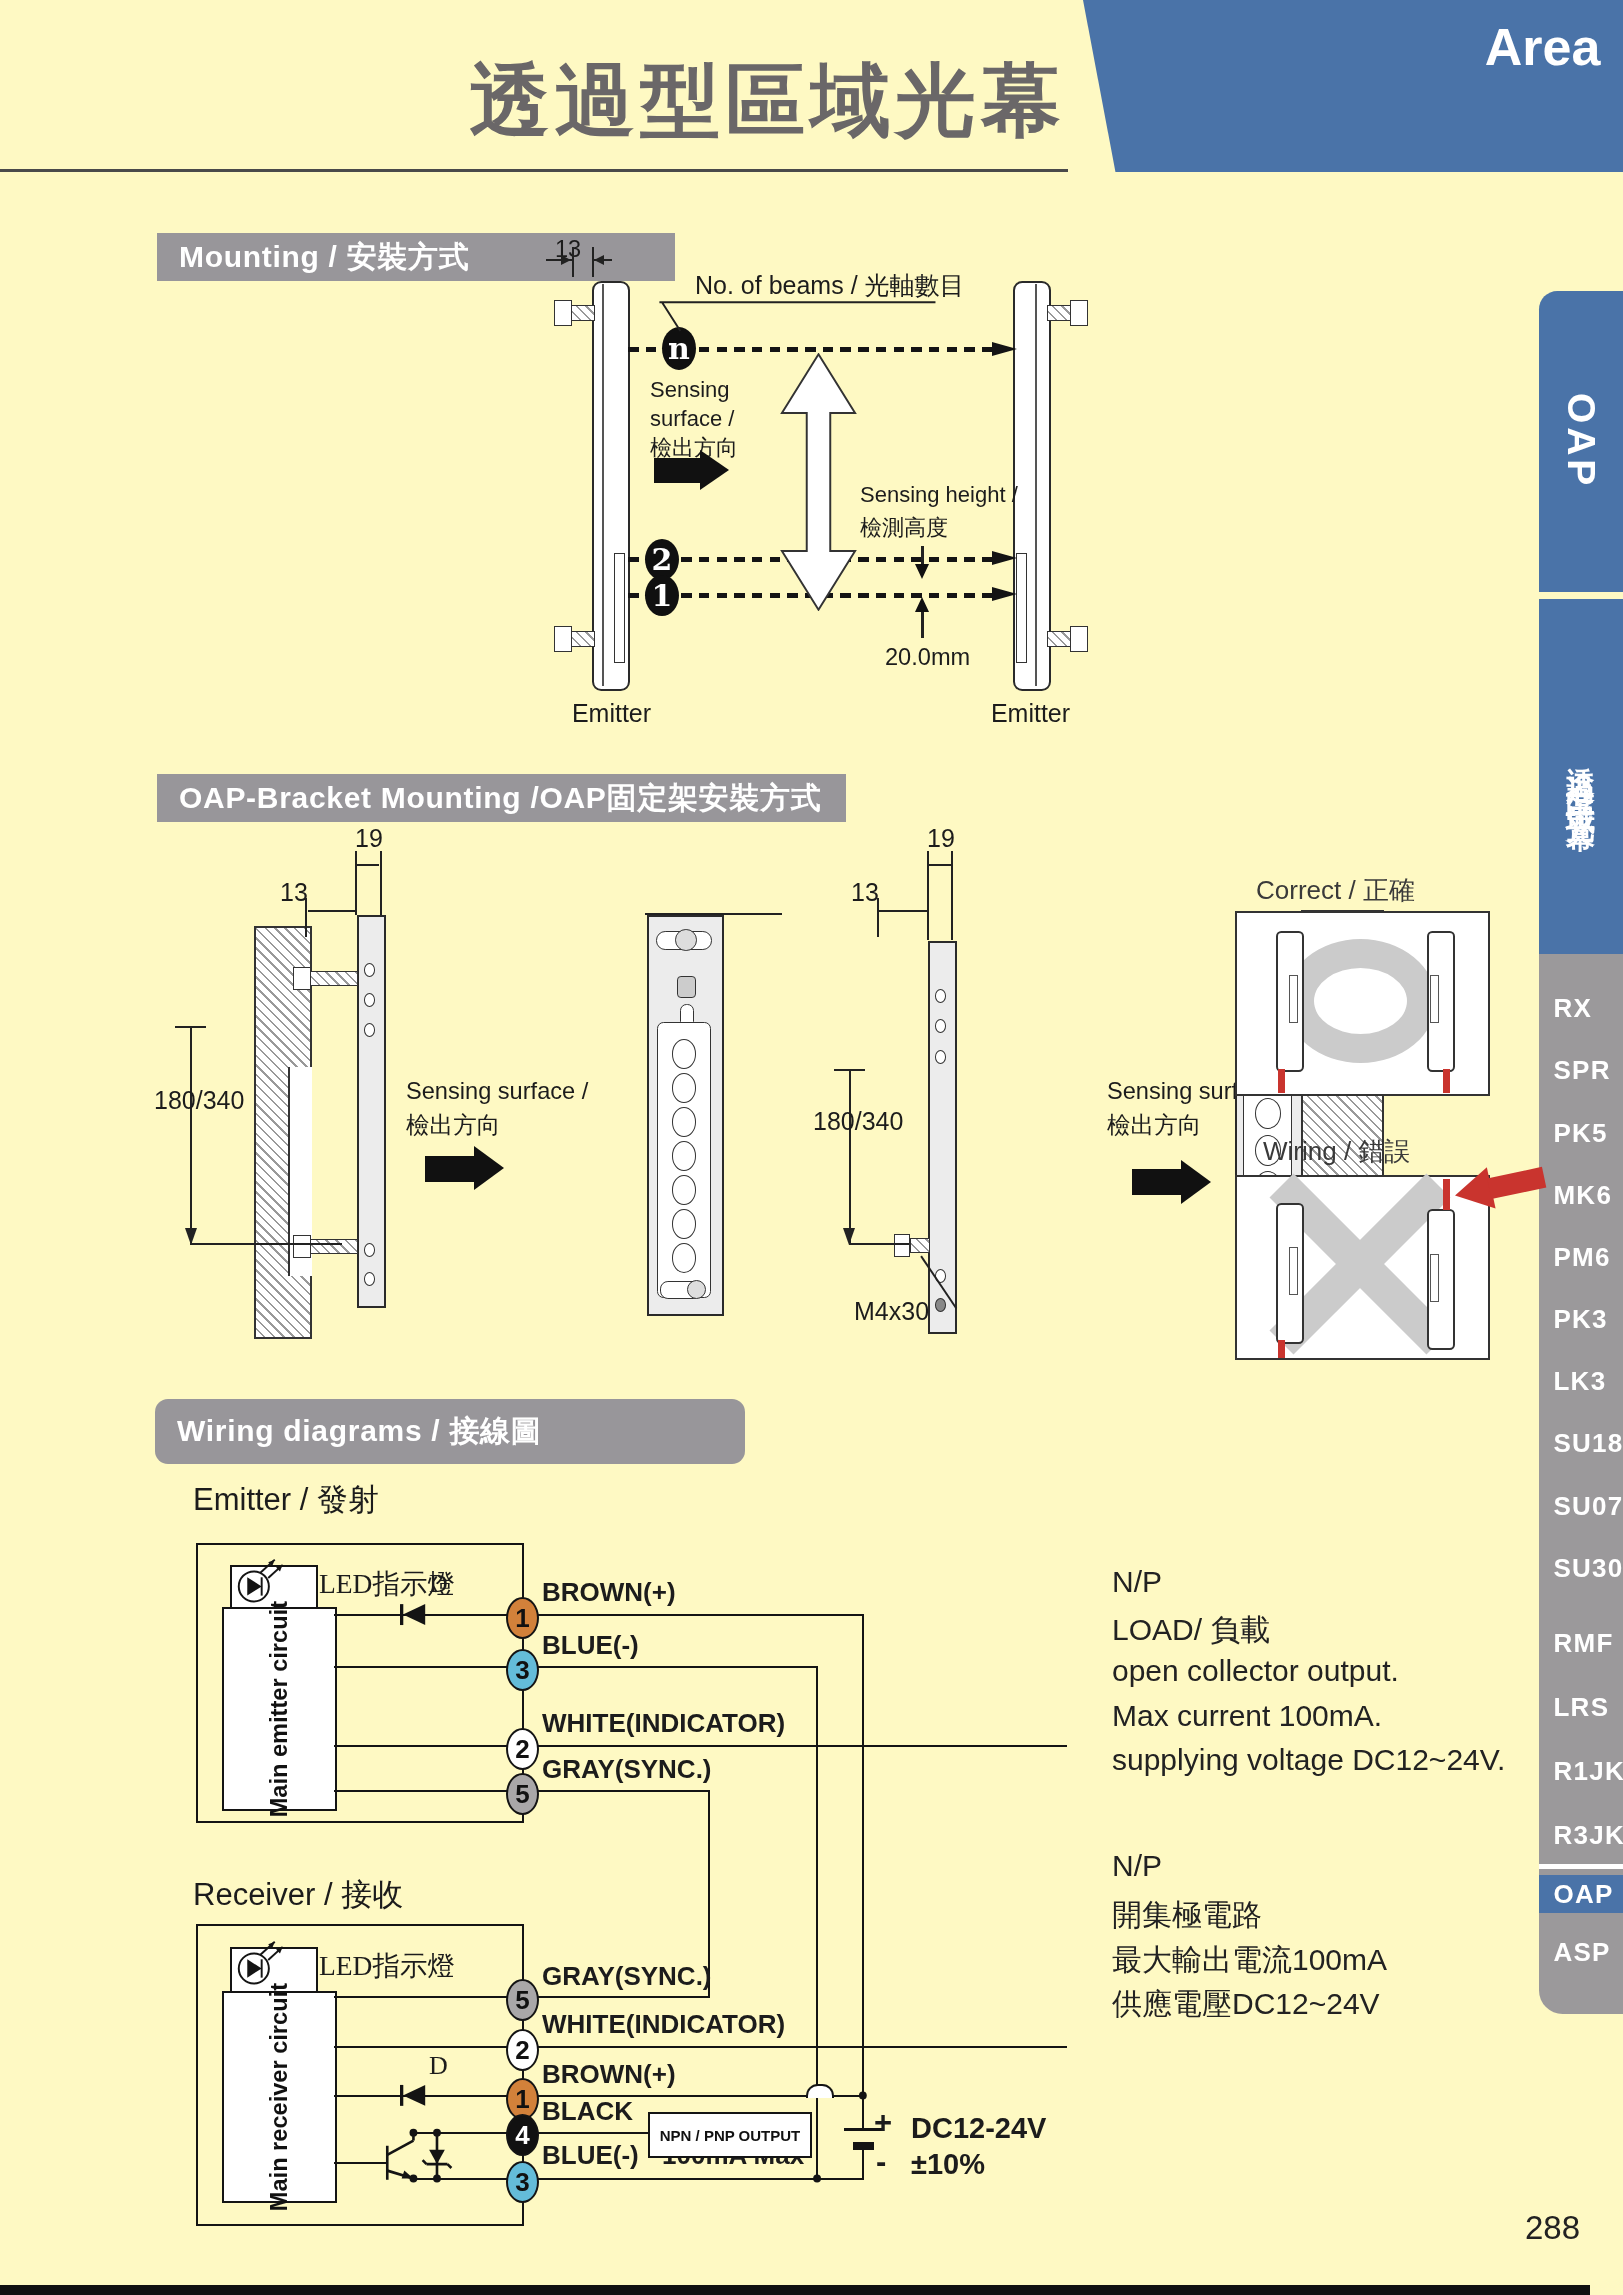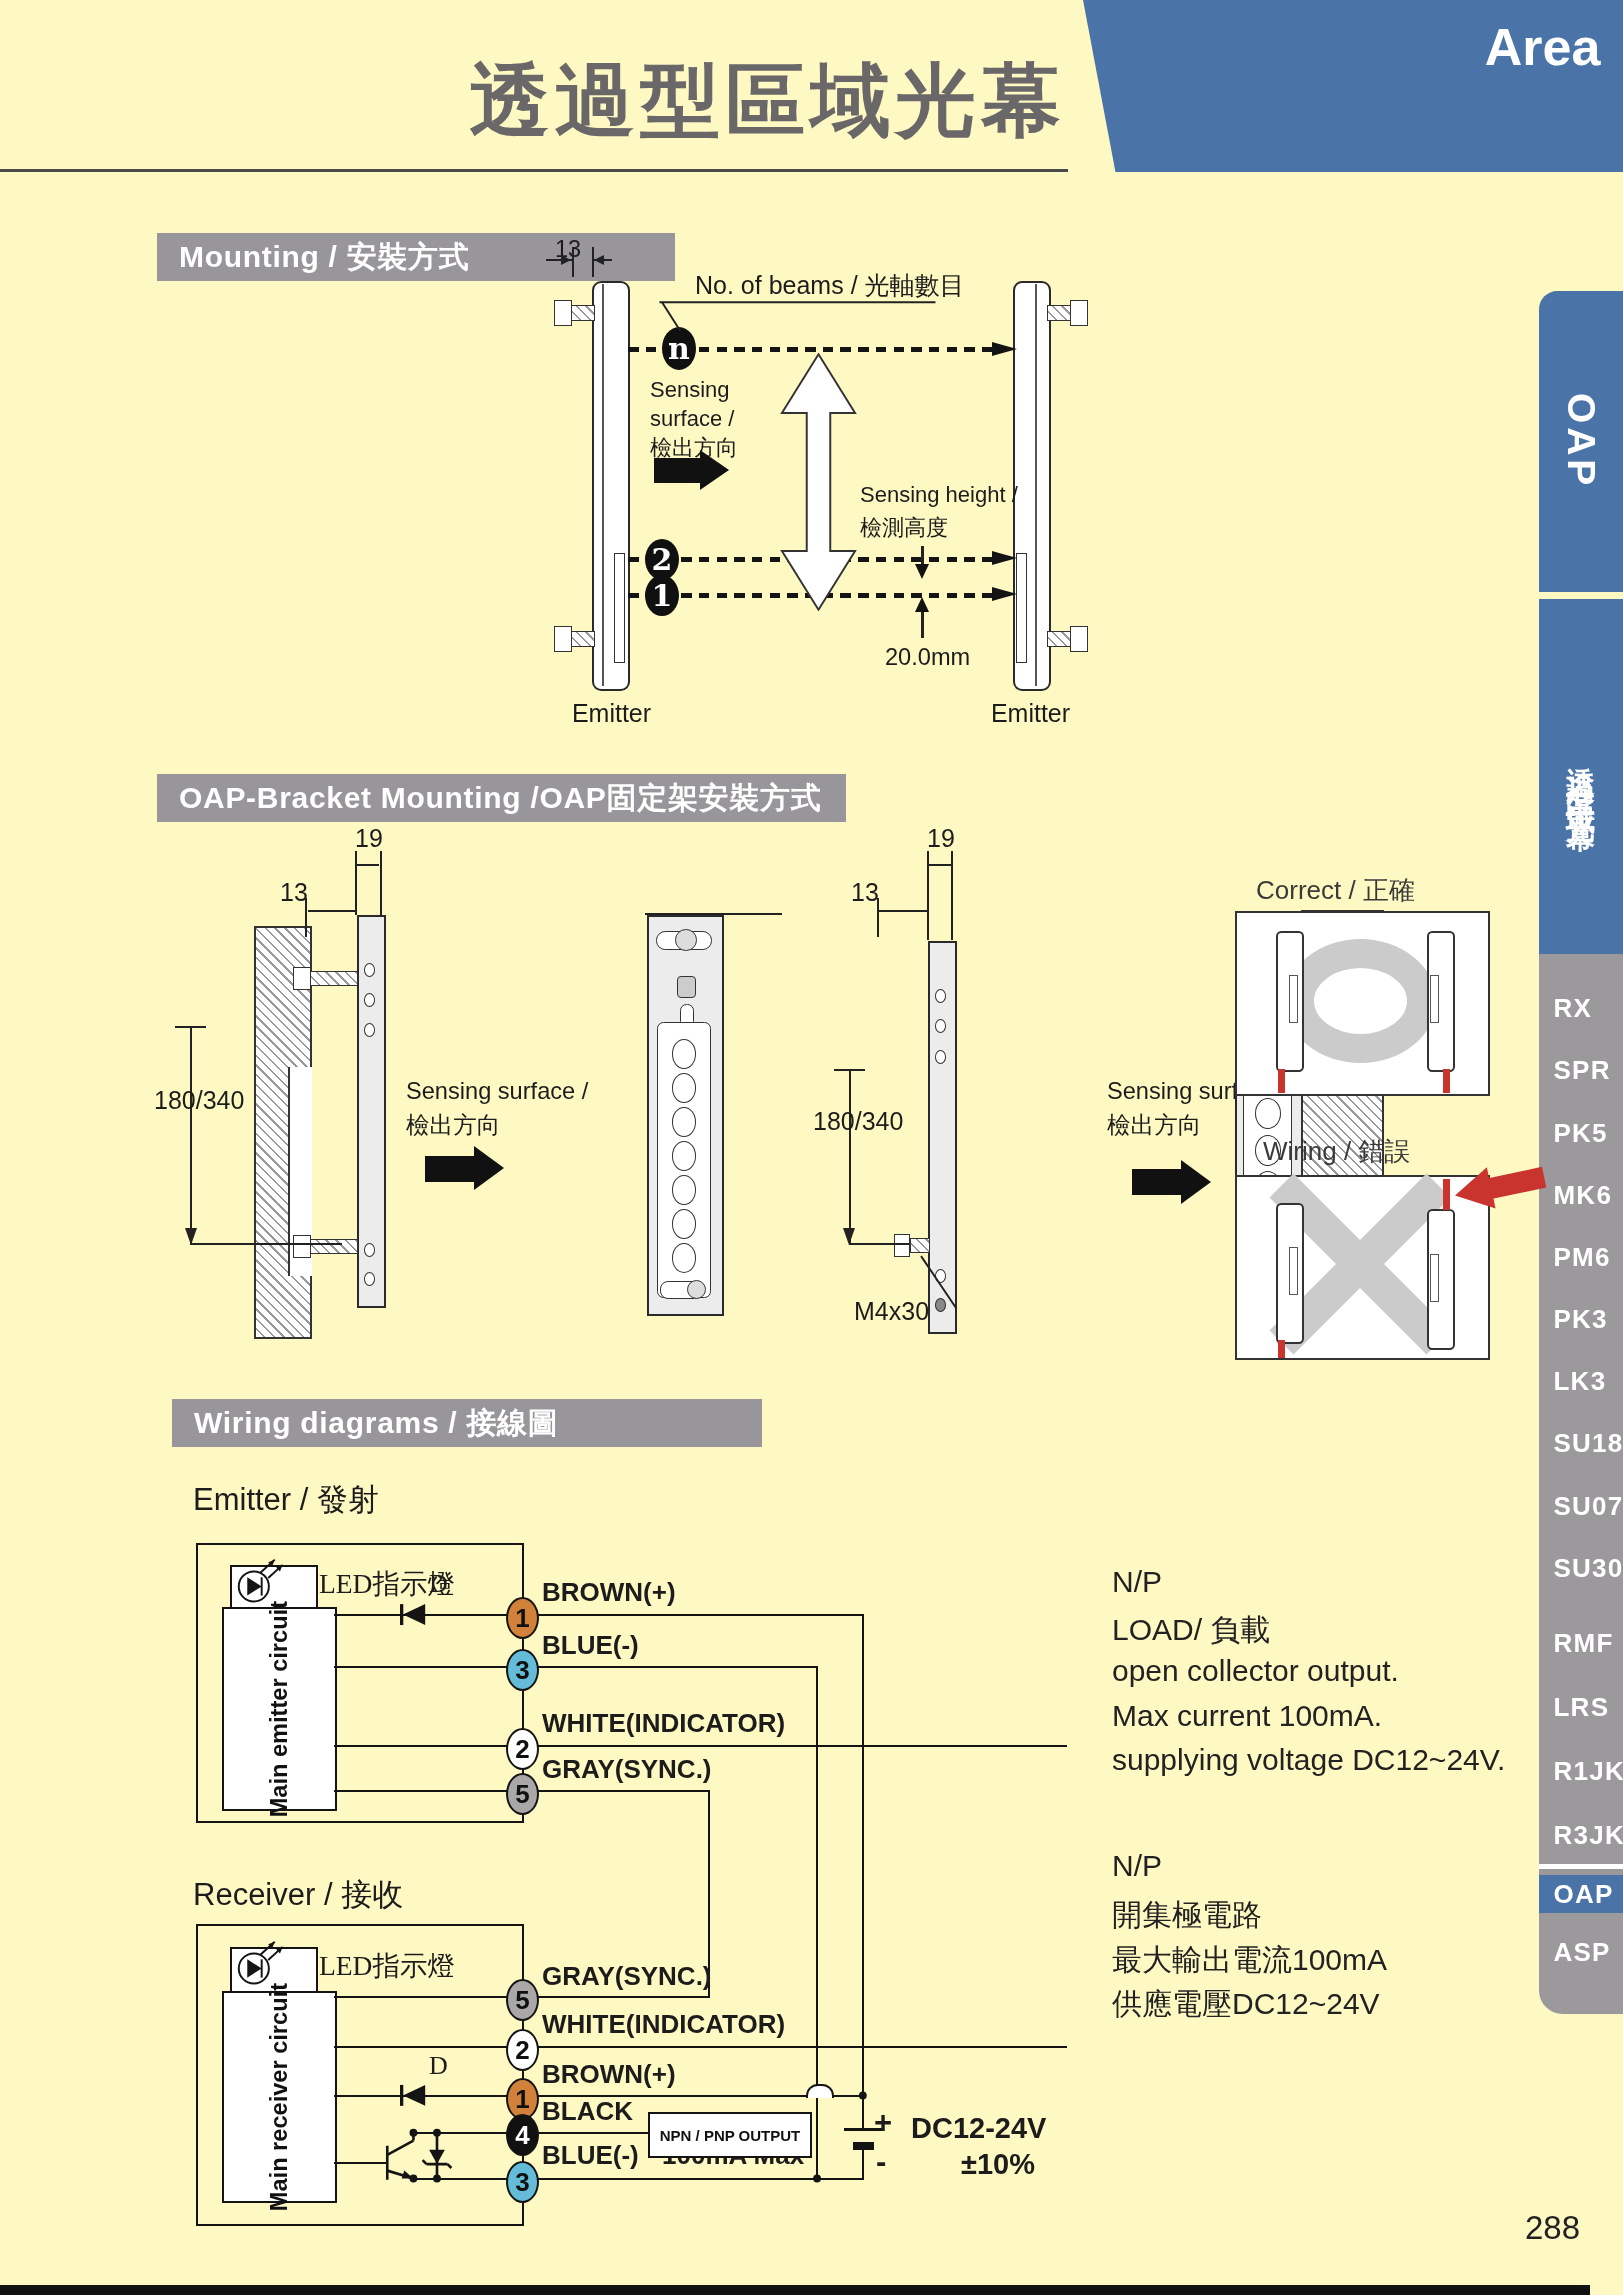--- a/index.html
+++ b/index.html
@@ -252,21 +252,21 @@
   <div class="abs" style="left:1289px;top:1247px;width:6.5px;height:46px;border:1.3px solid #555;background:#fff;"></div>
   <div class="abs" style="left:1427px;top:1209px;width:23.6px;height:137px;border:2px solid #333;border-radius:5.2px;background:#fff;"></div>
   <div class="abs" style="left:1430px;top:1254px;width:6.5px;height:46px;border:1.3px solid #555;background:#fff;"></div>
   <div class="abs" style="left:1278px;top:1340px;width:6.5px;height:18.3px;background:#c9342e;"></div>
   <div class="abs" style="left:1443px;top:1179px;width:6.5px;height:31px;background:#c9342e;"></div>
   <div class="abs" style="left:1454px;top:1165px;width:92px;height:42px;transform:rotate(-12deg);">
     <div class="tri" style="left:0;top:0;border-top:21px solid transparent;border-bottom:21px solid transparent;border-right:37px solid #c9342e;"></div>
     <div class="abs" style="left:35px;top:10.5px;width:56px;height:21px;background:#c9342e;"></div>
   </div>
 
-  <div class="badge" style="left:172px;top:1399px;width:568px;height:48px;">
+  <div class="badge" style="left:155px;top:1399px;width:568px;height:65px;border-radius:13px;">
     <span>Wiring diagrams / 接線圖</span>
   </div>
 
   <div class="lbl" style="left:193px;top:1483px;font-size:31px;">Emitter / 發射</div>
   <div class="lbl" style="left:193px;top:1878px;font-size:31px;">Receiver / 接收</div>
 
   <div class="box" style="left:196px;top:1543px;width:324px;height:276px;background:transparent;"></div>
   <div class="box" style="left:230px;top:1565px;width:84px;height:43px;"></div>
   <div class="box" style="left:222px;top:1607px;width:111px;height:200px;display:flex;align-items:center;justify-content:center;">
     <span style="writing-mode:vertical-rl;transform:rotate(180deg);font:700 23.6px 'Liberation Sans',sans-serif;color:#111;white-space:nowrap;">Main emitter circuit</span>
@@ -299,21 +299,21 @@
   <div class="wire" style="left:708px;top:1790px;width:2.3px;height:208px;"></div>
   <div class="wire" style="left:816px;top:1666px;width:2.3px;height:514px;"></div>
   <div class="wire" style="left:862px;top:1614px;width:2.3px;height:517px;"></div>
   <div class="wire" style="left:862px;top:2150px;width:2.3px;height:29px;"></div>
 
   <div class="abs" style="left:844px;top:2128px;width:38px;height:3.3px;background:#141414;"></div>
   <div class="abs" style="left:853px;top:2142px;width:21px;height:7.9px;background:#141414;"></div>
   <div class="lbl b" style="left:874px;top:2106px;font-size:31px;">+</div>
   <div class="lbl b" style="left:876px;top:2145px;font-size:31px;">-</div>
   <div class="lbl b" style="left:911px;top:2112px;font-size:29px;">DC12-24V</div>
-  <div class="lbl b" style="left:961px;top:2148px;font-size:29px;">±10%</div>
+  <div class="lbl b" style="left:911px;top:2148px;font-size:29px;">±10%</div>
 
   <div class="box" style="left:648px;top:2112px;width:160px;height:42px;display:flex;align-items:center;justify-content:center;z-index:6;">
     <span class="b" style="font-size:15px;color:#111;">NPN / PNP OUTPUT</span>
   </div>
 
   <div class="pin" style="left:506px;top:1597px;background:#d2813a;">
       <span>1</span>
     </div>
   <div class="pin" style="left:506px;top:1649px;background:#64bcd9;">
       <span>3</span>

